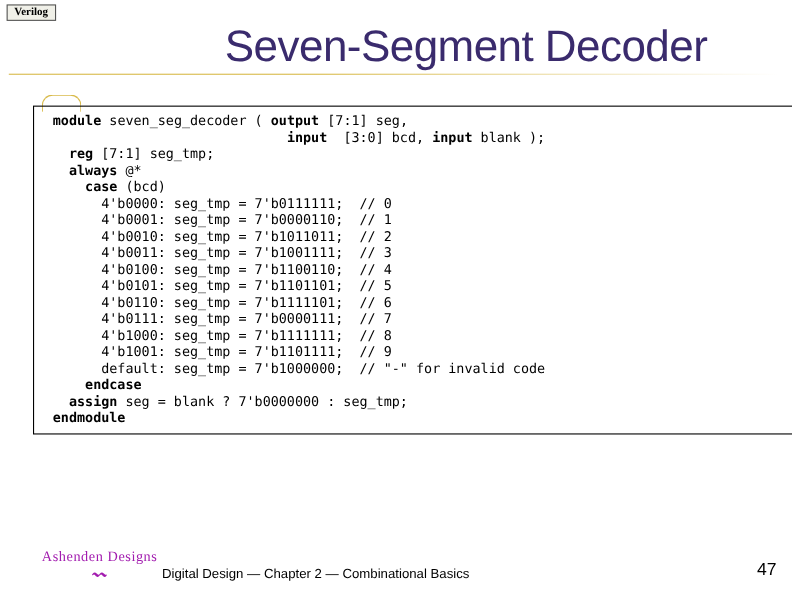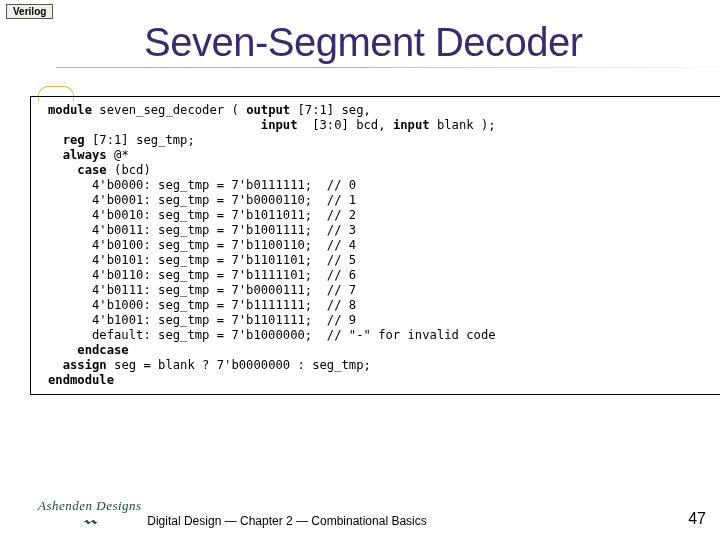--- a/index.html
+++ b/index.html
@@ -13,30 +13,29 @@
     overflow: hidden;
   }
   .tab {
     position: absolute;
     top: 4px;
     left: 6px;
     border: 1px solid #555;
     background: #f0f0e8;
     padding: 1px 6px;
     font-size: 10px;
-    font-family: Liberation Sans, sans-serif;
+    font-family: Liberation Serif, serif;
     font-weight: bold;
   }
   .title-wrap {
     position: absolute;
     top: 20px;
     left: 0;
     width: 643px;
-    text-align: left;
-    padding-left: 48px;
+    text-align: right;
   }
   .title {
     font-family: "Verdana", "Arial", sans-serif;
     font-size: 40px;
     color: #3a2b6d;
     margin-left: 96px;
     letter-spacing: -0.5px;
   }
   .title-line {
     margin-top: 2px;
@@ -76,22 +75,21 @@
     width: 720px;
     font-size: 12px;
     font-family: "Times New Roman", serif;
     color: #000;
   }
   .footer .logo {
     position: absolute;
     left: 38px;
     bottom: -2px;
     font-size: 13px;
-    color: #14532d;
-    font-style: italic;
+    color: #a21caf;
     letter-spacing: 0.5px;
   }
   .footer .logo .swirl {
     display: block;
     font-size: 13px;
     text-align: center;
     margin-top: -3px;
   }
   .footer .center {
     position: absolute;

